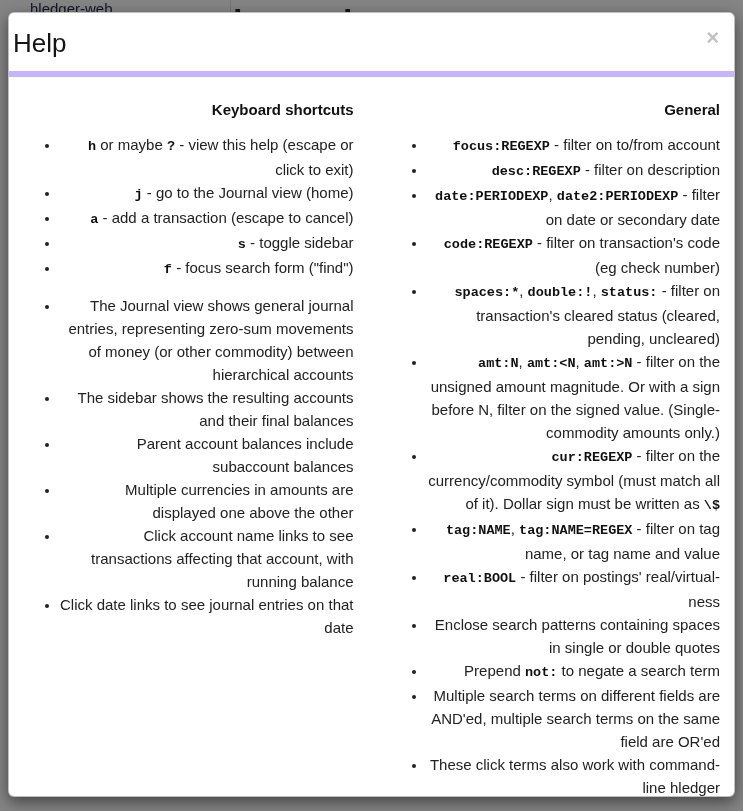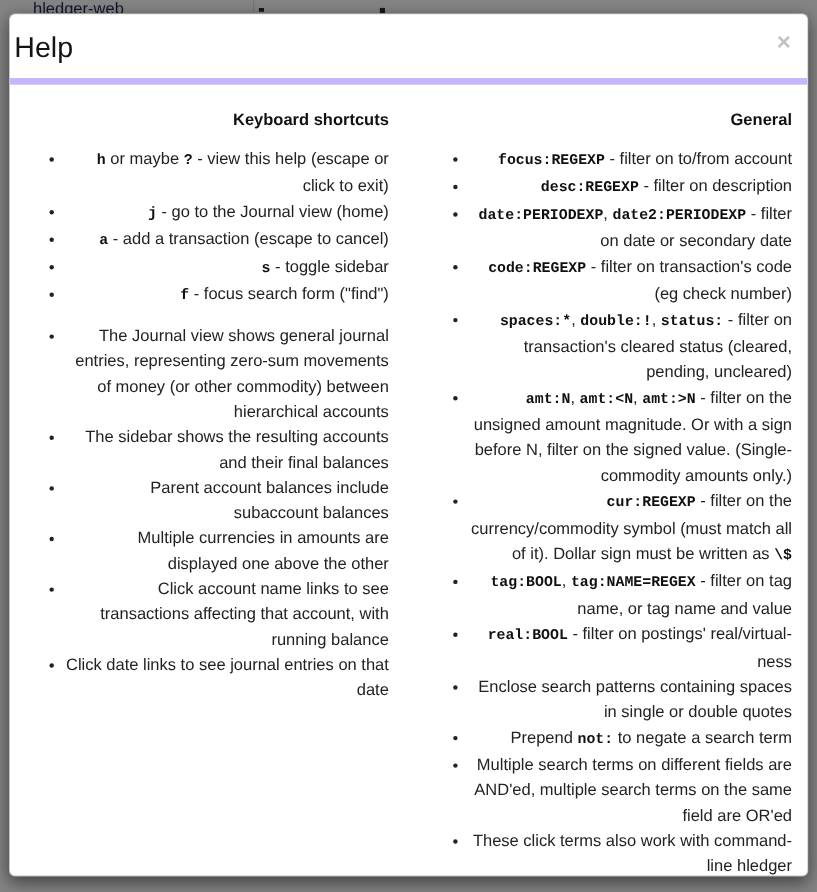--- a/index.html
+++ b/index.html
@@ -142,21 +142,21 @@
     <div class="help-col">
         <h2 class="section-heading">General</h2>
         <ul class="help-list">
           <li><code class="term">focus:REGEXP</code> - filter on to/from account</li>
           <li><code class="term">desc:REGEXP</code> - filter on description</li>
           <li><code class="term">date:PERIODEXP</code>, <code class="term">date2:PERIODEXP</code> - filter on date or secondary date</li>
           <li><code class="term">code:REGEXP</code> - filter on transaction's code (eg check number)</li>
           <li><code class="term">spaces:*</code>, <code class="term">double:!</code>, <code class="term">status:</code> - filter on transaction's cleared status (cleared, pending, uncleared)</li>
           <li><code class="term">amt:N</code>, <code class="term">amt:&lt;N</code>, <code class="term">amt:&gt;N</code> - filter on the unsigned amount magnitude. Or with a sign before N, filter on the signed value. (Single-commodity amounts only.)</li>
           <li><code class="term">cur:REGEXP</code> - filter on the currency/commodity symbol (must match all of it). Dollar sign must be written as <code class="term">\$</code></li>
-          <li><code class="term">tag:BOOL</code>, <code class="term">tag:NAME=REGEX</code> - filter on tag name, or tag name and value</li>
+          <li><code class="term">tag:NAME</code>, <code class="term">tag:NAME=REGEX</code> - filter on tag name, or tag name and value</li>
           <li><code class="term">real:BOOL</code> - filter on postings' real/virtual-ness</li>
           <li>Enclose search patterns containing spaces in single or double quotes</li>
           <li>Prepend <code class="term">not:</code> to negate a search term</li>
           <li>Multiple search terms on different fields are AND'ed, multiple search terms on the same field are OR'ed</li>
           <li>These click terms also work with command-line hledger</li>
         </ul>
       </div>
   </div>
 </div>
 

